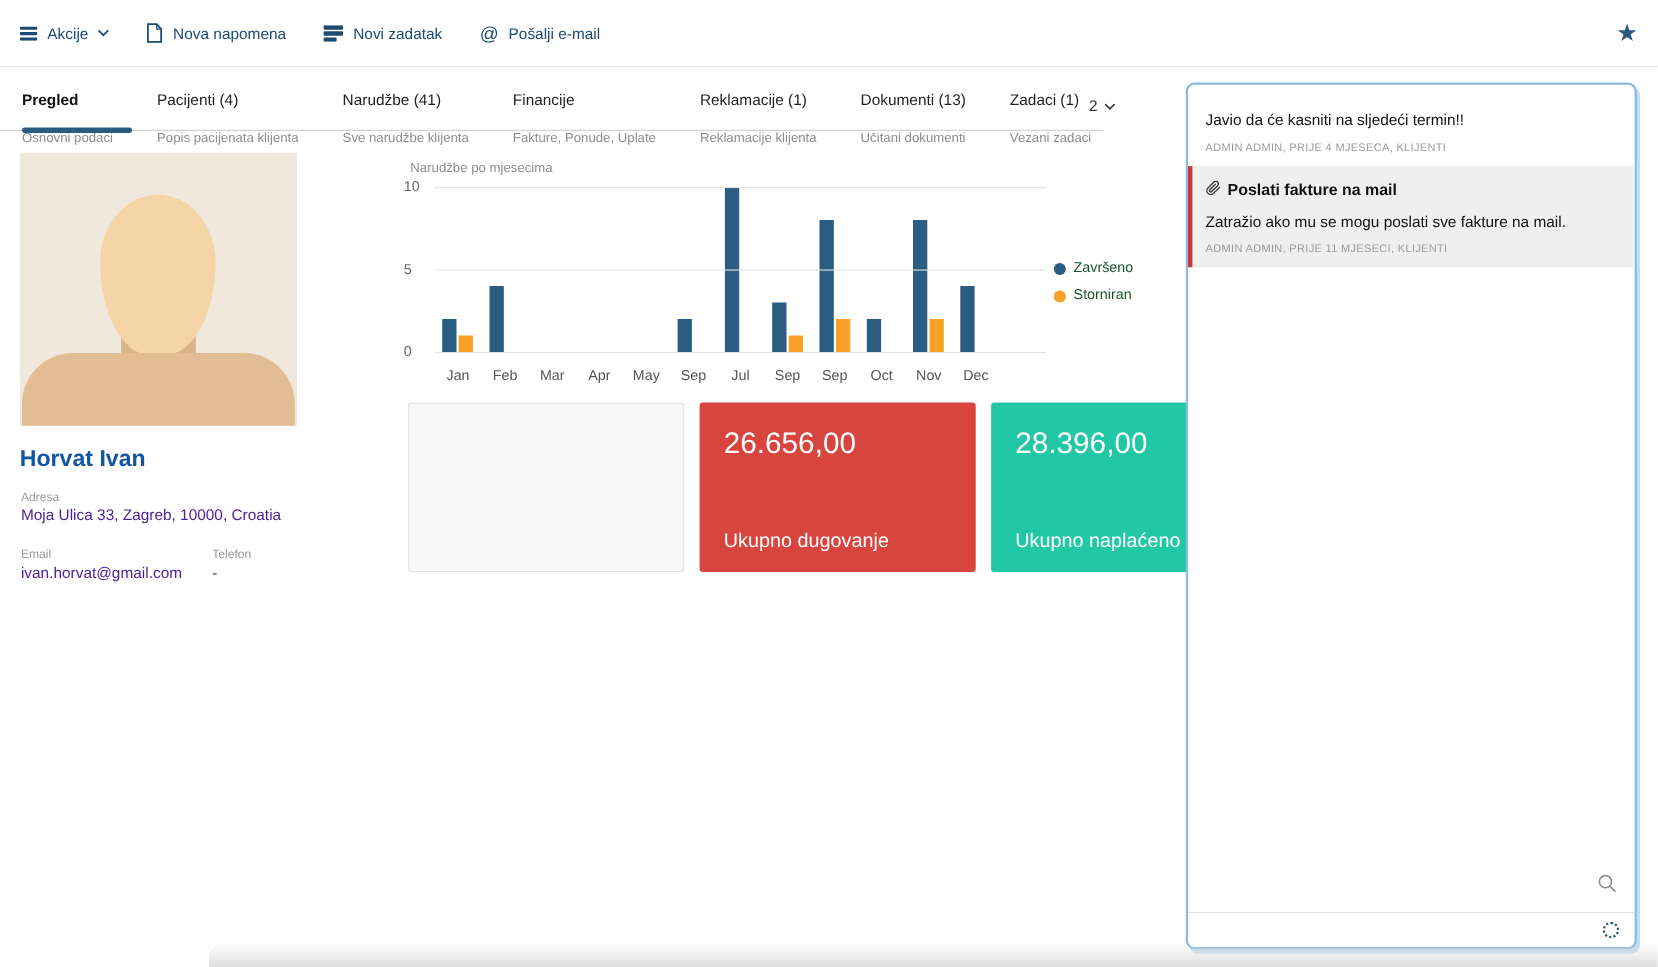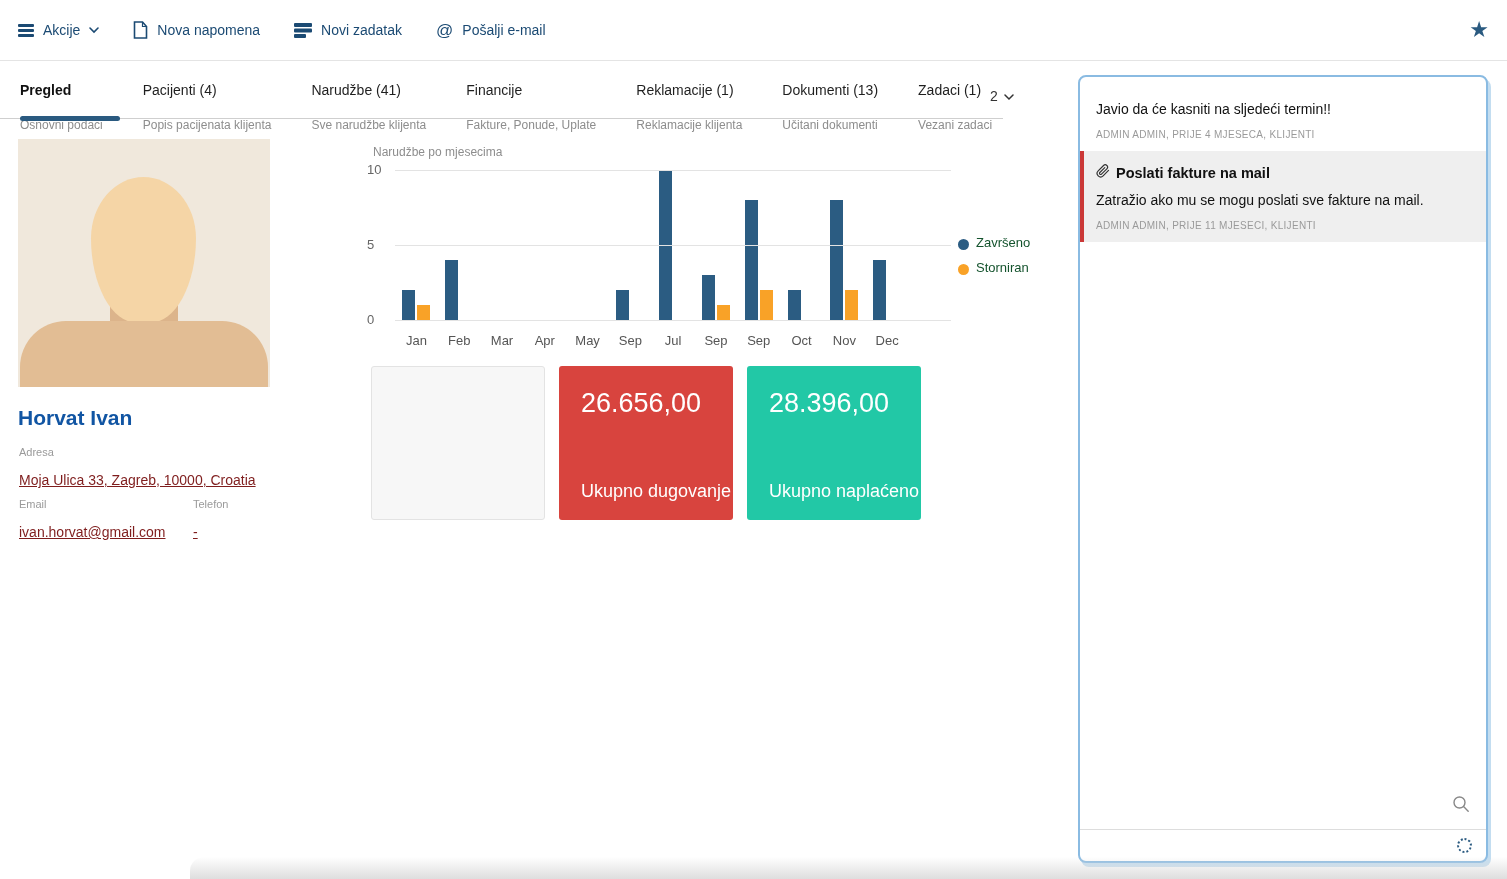--- a/index.html
+++ b/index.html
@@ -38,21 +38,21 @@
   .avatar-head { position:absolute; left:73px; top:38px; width:105px; height:146px;
                  background:#f5d5a6;
                  border-radius:50% 50% 44% 44% / 42% 42% 58% 58%; z-index:2; }
   .avatar-neck { position:absolute; left:92px; bottom:52px; width:68px; height:60px;
                  background:#dcb48b; z-index:1; }
   .avatar-torso { position:absolute; left:2px; bottom:-18px; width:248px; height:84px;
                   background:#e2bd94; border-radius:46px 46px 0 0; z-index:3; }
   .client-name { position:absolute; left:18px; top:406px; font-size:21px;
                  font-weight:bold; color:#1155a3; }
   .field-label { font-size:11px; color:#9a9a9a; }
-  .field-value { font-size:14px; color:#7f1d1d; margin-top:14px;text-decoration:underline; }
+  .field-value { font-size:14px; color:#4c1d95; margin-top:2px; }
   .addr-block { position:absolute; left:19px; top:446px; }
   .contact-row { position:absolute; left:19px; top:498px; display:flex; }
   .contact-col-email { width:174px; }
 
   
   .chart { position:absolute; left:373px; top:145px; width:667px; height:210px; }
   .chart-title { font-size:12px; color:#8d8d8d; }
   .chart-plot { position:absolute; left:22px; top:25px; width:556px; height:150px; }
   .gridline { position:absolute; left:0; width:556px; height:1px; background:#e3e3e3; }
   .ytick { position:absolute; left:-28px; width:22px; text-align:left;
@@ -63,21 +63,21 @@
   .bar { width:13px; }
   .chart-categories { position:absolute; left:0; top:163px; display:flex; }
   .cat-label { width:42.8px; text-align:center; font-size:13px; color:#555; }
   .chart-legend { position:absolute; left:585px; top:90px; display:flex;
                   flex-direction:column; gap:10px; }
   .legend-item { display:flex; align-items:flex-end; gap:7px; font-size:13px; color:#14532d; }
   .legend-dot { width:11px; height:11px; border-radius:50%; display:inline-block; }
 
   
   .cards { position:absolute; left:371px; top:366px; display:flex; gap:14px; }
-  .card { width:174px; height:154px; border-radius:3px; position:relative; }
+  .card { width:251px; height:154px; border-radius:3px; position:relative; }
   .card.empty { background:#f7f7f7; border:1px solid #e3e3e3; }
   .card-value { position:absolute; left:22px; top:22px; font-size:27px; color:#fff; }
   .card-label { position:absolute; left:22px; bottom:18px; font-size:18px; color:#fff; }
 
   
   .panel { position:absolute; left:1078px; top:75px; width:410px; height:788px;
            background:#fff; border:2px solid #8abbe2; border-radius:8px;
            box-shadow:3px 4px 0 #c3ddf0; display:flex; flex-direction:column;
            overflow:hidden; }
   .note { padding:13px 16px 11px; }

